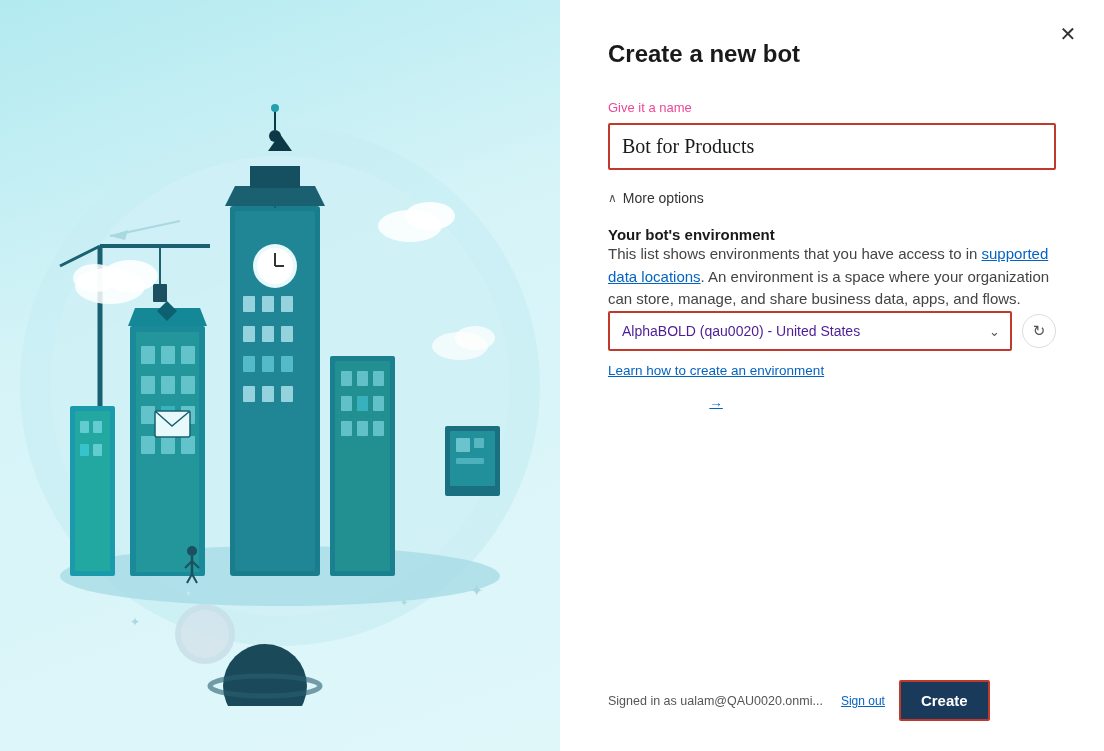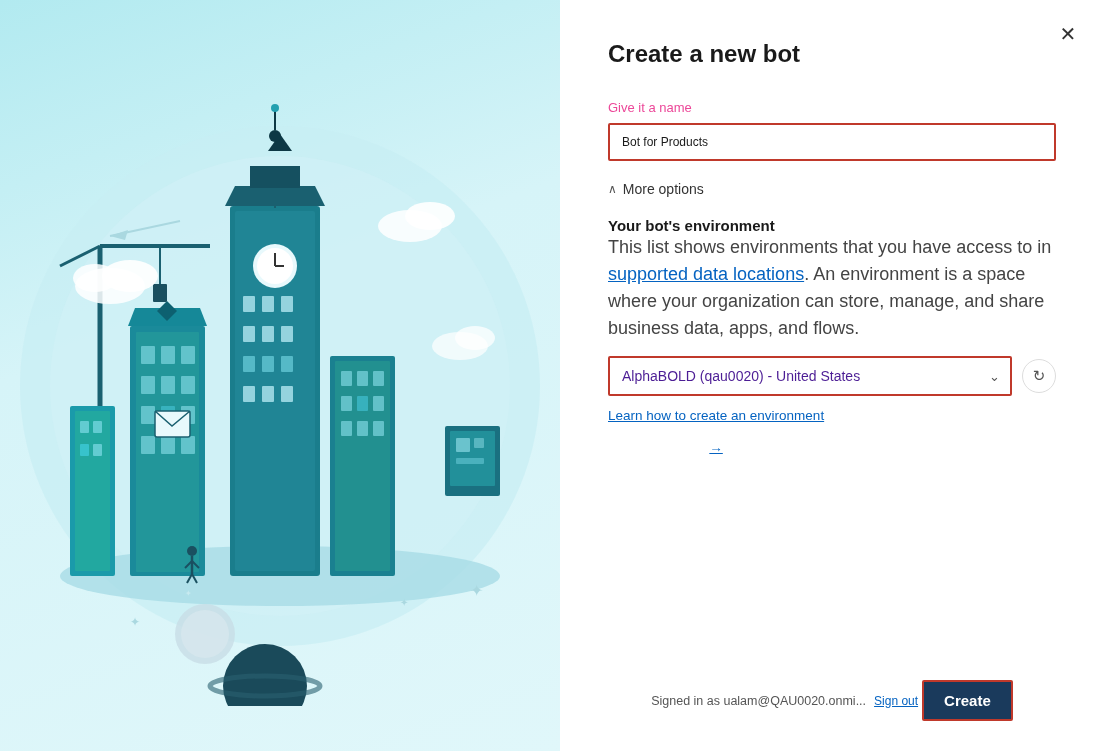--- a/index.html
+++ b/index.html
@@ -68,24 +68,24 @@
       color: #ec4899;
       margin-bottom: 8px;
       font-weight: 400;
     }
 
     .name-input {
       width: 100%;
       border: 2px solid #c0392b;
       border-radius: 2px;
       padding: 10px 12px;
-      font-size: 12px;
+      font-size: 20px;
       color: #1a1a1a;
       outline: none;
-      font-family: Liberation Sans, sans-serif;
+      font-family: Liberation Serif, serif;
     }
 
     .more-options-toggle {
       display: flex;
       align-items: center;
       gap: 6px;
       margin-top: 20px;
       margin-bottom: 20px;
       background: none;
       border: none;
@@ -100,24 +100,23 @@
       color: #555;
     }
 
     .section-title {
       font-size: 15px;
       font-weight: 600;
       color: #1a1a1a;
     }
 
     .section-desc {
-      font-size: 18px;
+      font-size: 15px;
       color: #444;
       line-height: 1.5;
-      margin-bottom: 14px;
     }
 
     .section-desc a {
       color: #0563c1;
       text-decoration: underline;
     }
 
     .env-row {
       display: flex;
       align-items: center;
@@ -177,22 +176,22 @@
       font-size: 13.5px;
       text-decoration: underline;
       cursor: pointer;
       flex-direction: column;
     }
 
     .footer {
       margin-top: auto;
       display: flex;
       align-items: center;
-      justify-content: center;
-      gap: 4px;
+      justify-content: flex-start;
+      gap: 14px;
       padding-top: 20px;
       border-top: none;
     }
 
     .signed-in-text {
       font-size: 12.5px;
       color: #555;
       margin-right: 4px;
     }
 

